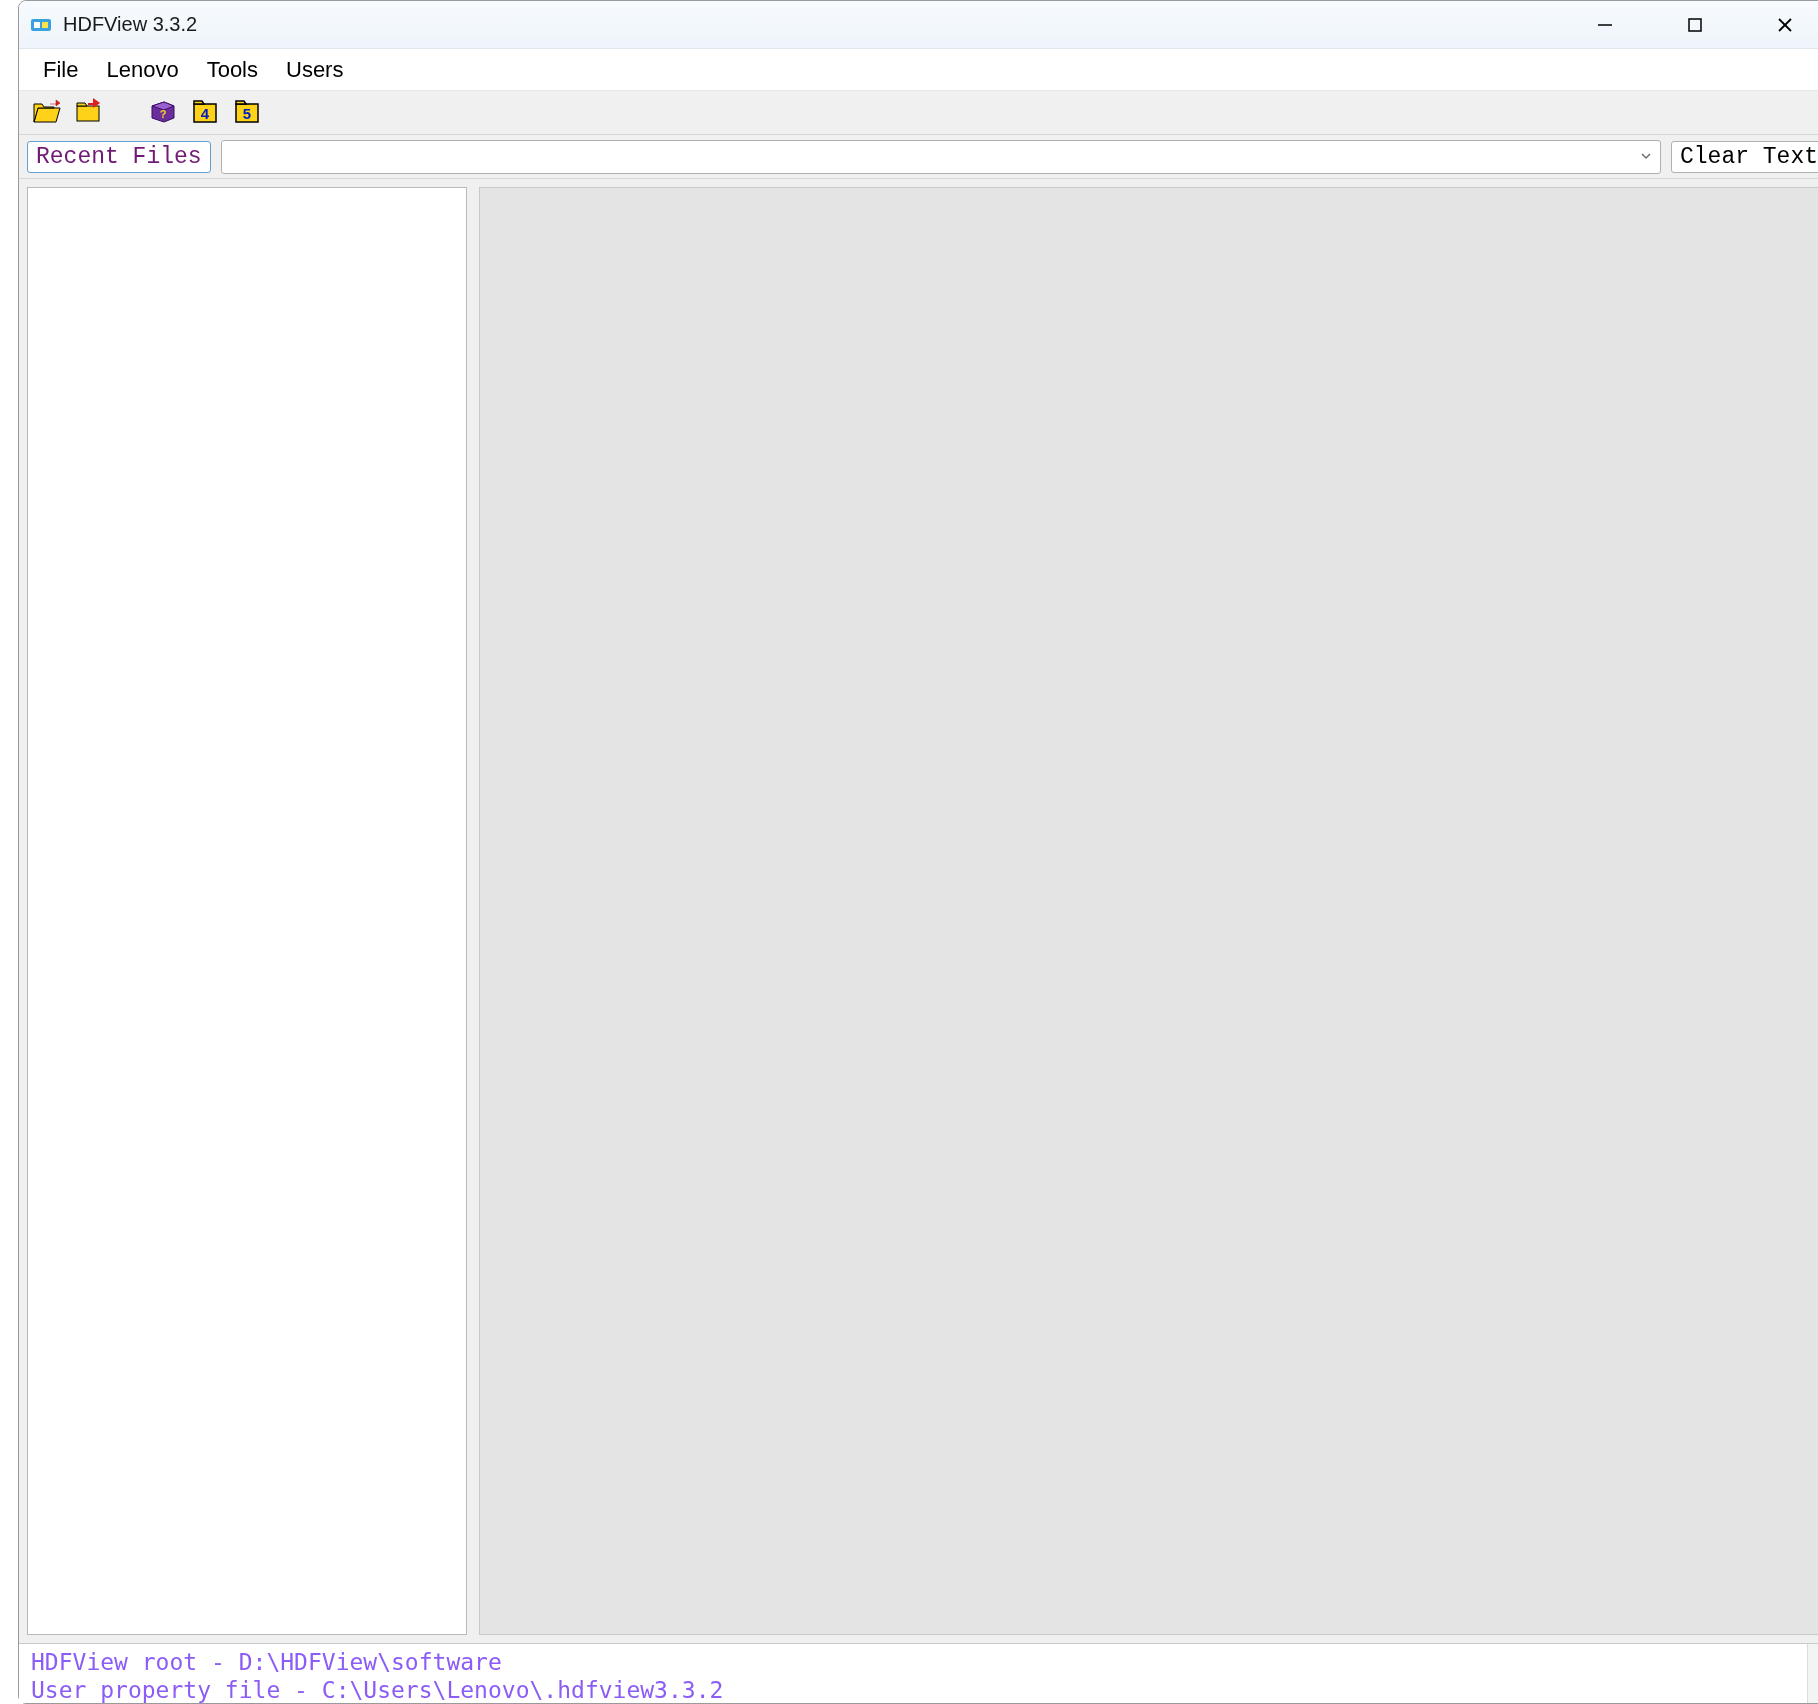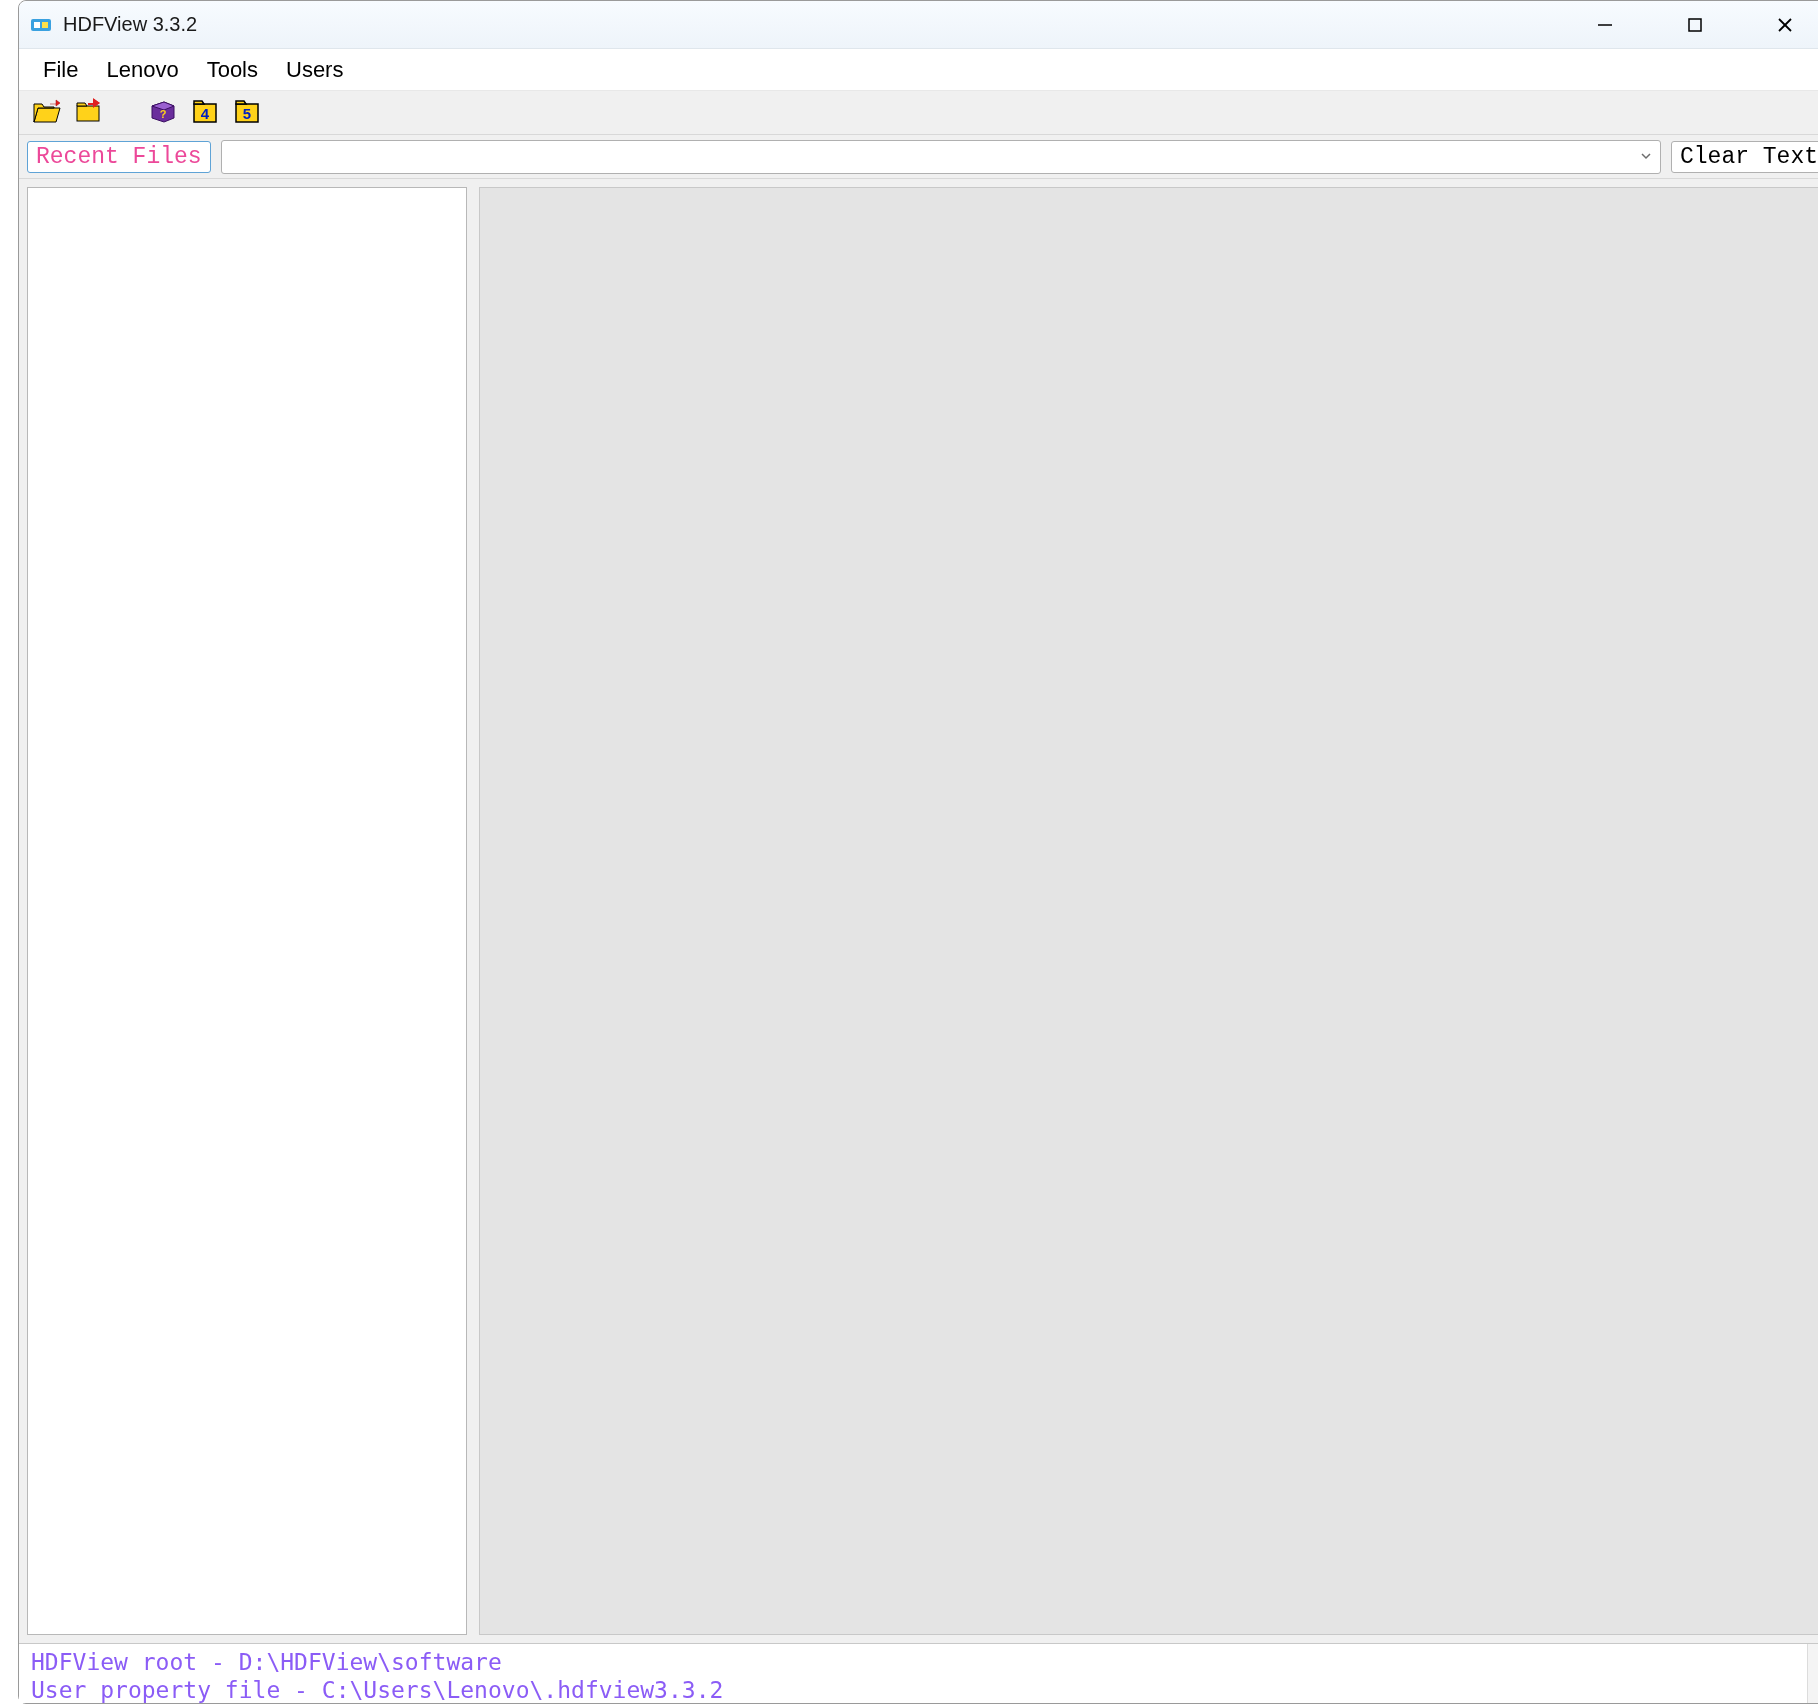--- a/index.html
+++ b/index.html
@@ -15,21 +15,21 @@
   .win-btn svg { width:18px; height:18px; }
   
   .menubar { height:42px; background:#ffffff; display:flex; align-items:center; padding:0 10px; gap:0; border-bottom:1px solid #e8e8e8; }
   .menu-item { padding:10px 14px; font-size:22px; color:#000; }
   
   .toolbar { height:44px; background:#f0f0f0; border-bottom:1px solid #d8d8d8; display:flex; align-items:center; padding:0 10px; gap:6px; }
   .tb-btn { width:36px; height:30px; display:flex; align-items:center; justify-content:center; }
   .tb-gap { width:26px; }
   
   .recentrow { height:44px; background:#f0f0f0; display:flex; align-items:center; padding:4px 8px; gap:10px; border-bottom:1px solid #d8d8d8; }
-  .recent-btn { border:1.5px solid #5fa3d6; background:#fff; font-family:"Consolas","Courier New",monospace; font-size:23px; padding:2px 8px; color:#ec4899; border-radius:3px; }
+  .recent-btn { border:1.5px solid #5fa3d6; background:#fff; font-family:"Consolas","Courier New",monospace; font-size:23px; padding:2px 8px; color:#701a75; border-radius:3px; }
   .recent-combo { flex:1; height:34px; border:1px solid #b0b0b0; border-radius:3px; background:#fff; display:flex; align-items:center; padding:0 8px; position:relative; }
   .combo-arrow { position:absolute; right:8px; top:50%; transform:translateY(-50%); color:#6d6d6d; font-size:14px; }
   .clear-btn { border:1px solid #b0b0b0; background:#fff; font-family:Liberation Mono, monospace; font-size:23px; padding:2px 8px; border-radius:3px; }
   
   .mainarea { flex:1; display:flex; gap:12px; padding:8px; background:#f0f0f0; min-height:0; }
   .tree-panel { width:440px; background:#fff; border:1px solid #b8b8b8; }
   .content-panel { flex:1; background:#e4e4e4; border:1px solid #c8c8c8; }
   
   .logarea { height:60px; background:#fff; border-top:1px solid #c8c8c8; display:flex; }
   .log-text { flex:1; font-family:"SimSun","NSimSun","Consolas",monospace; font-size:23px; line-height:28px; padding:4px 12px; color:#8b5cf6; white-space:pre; overflow:hidden; }

